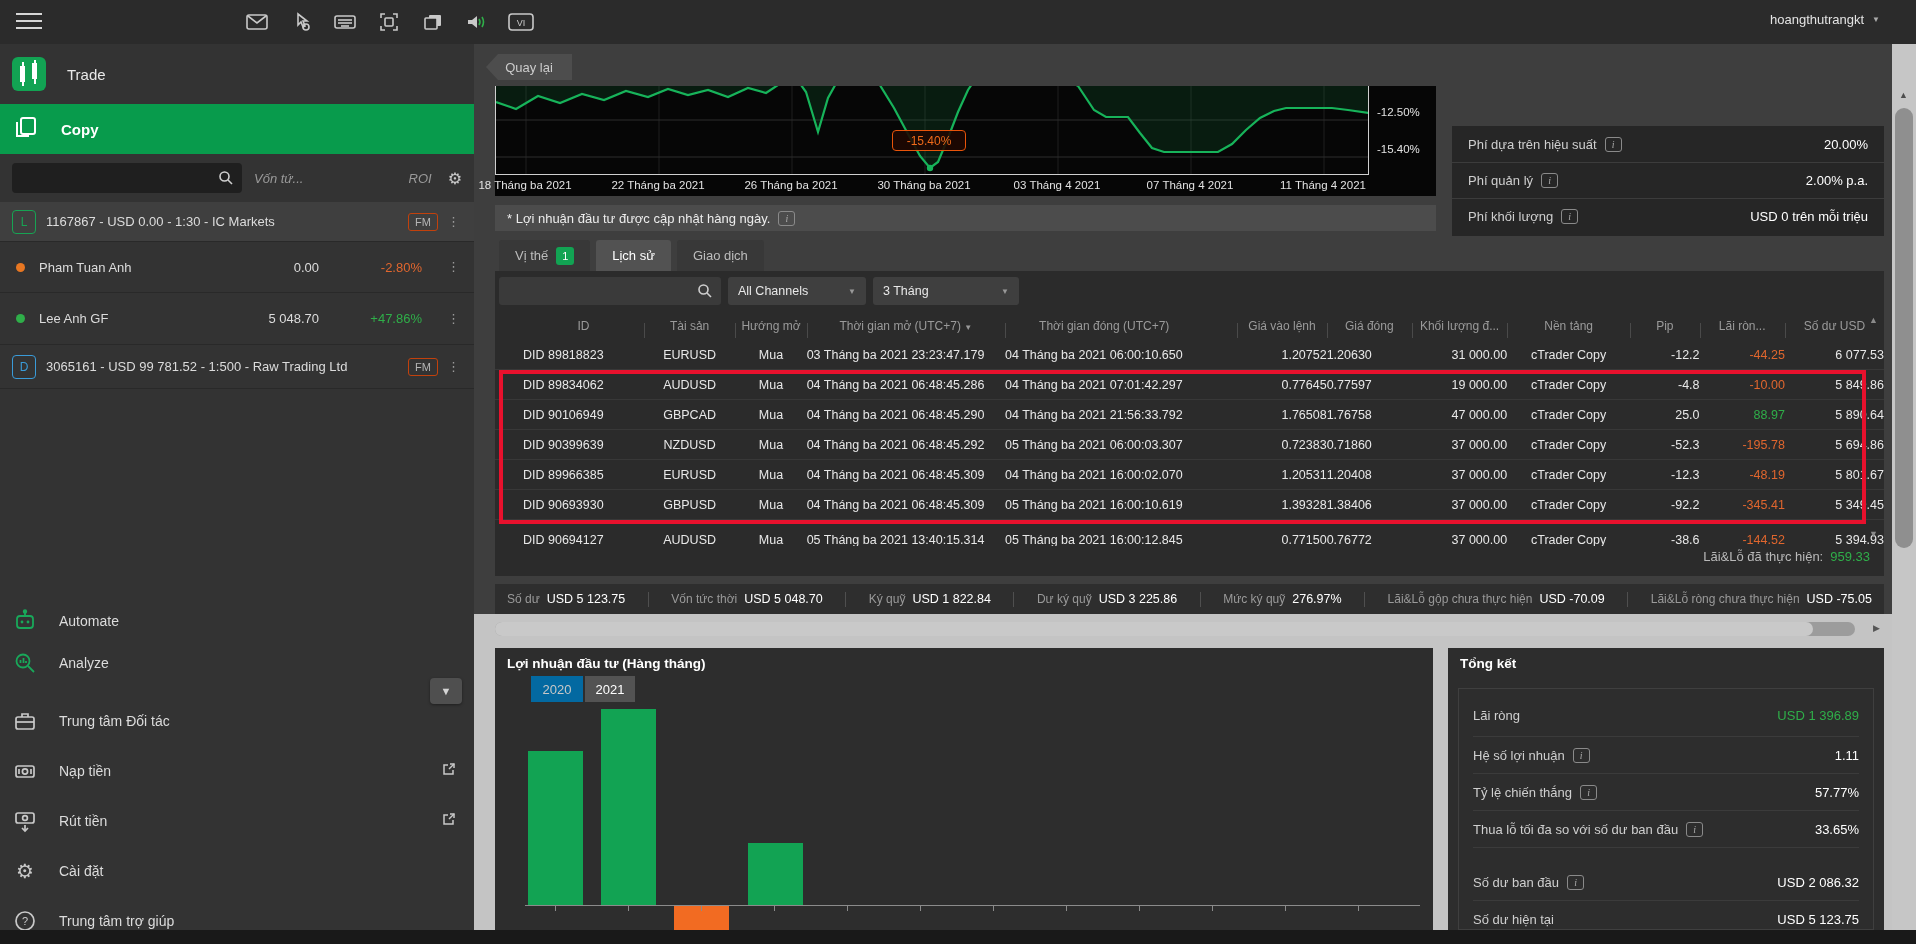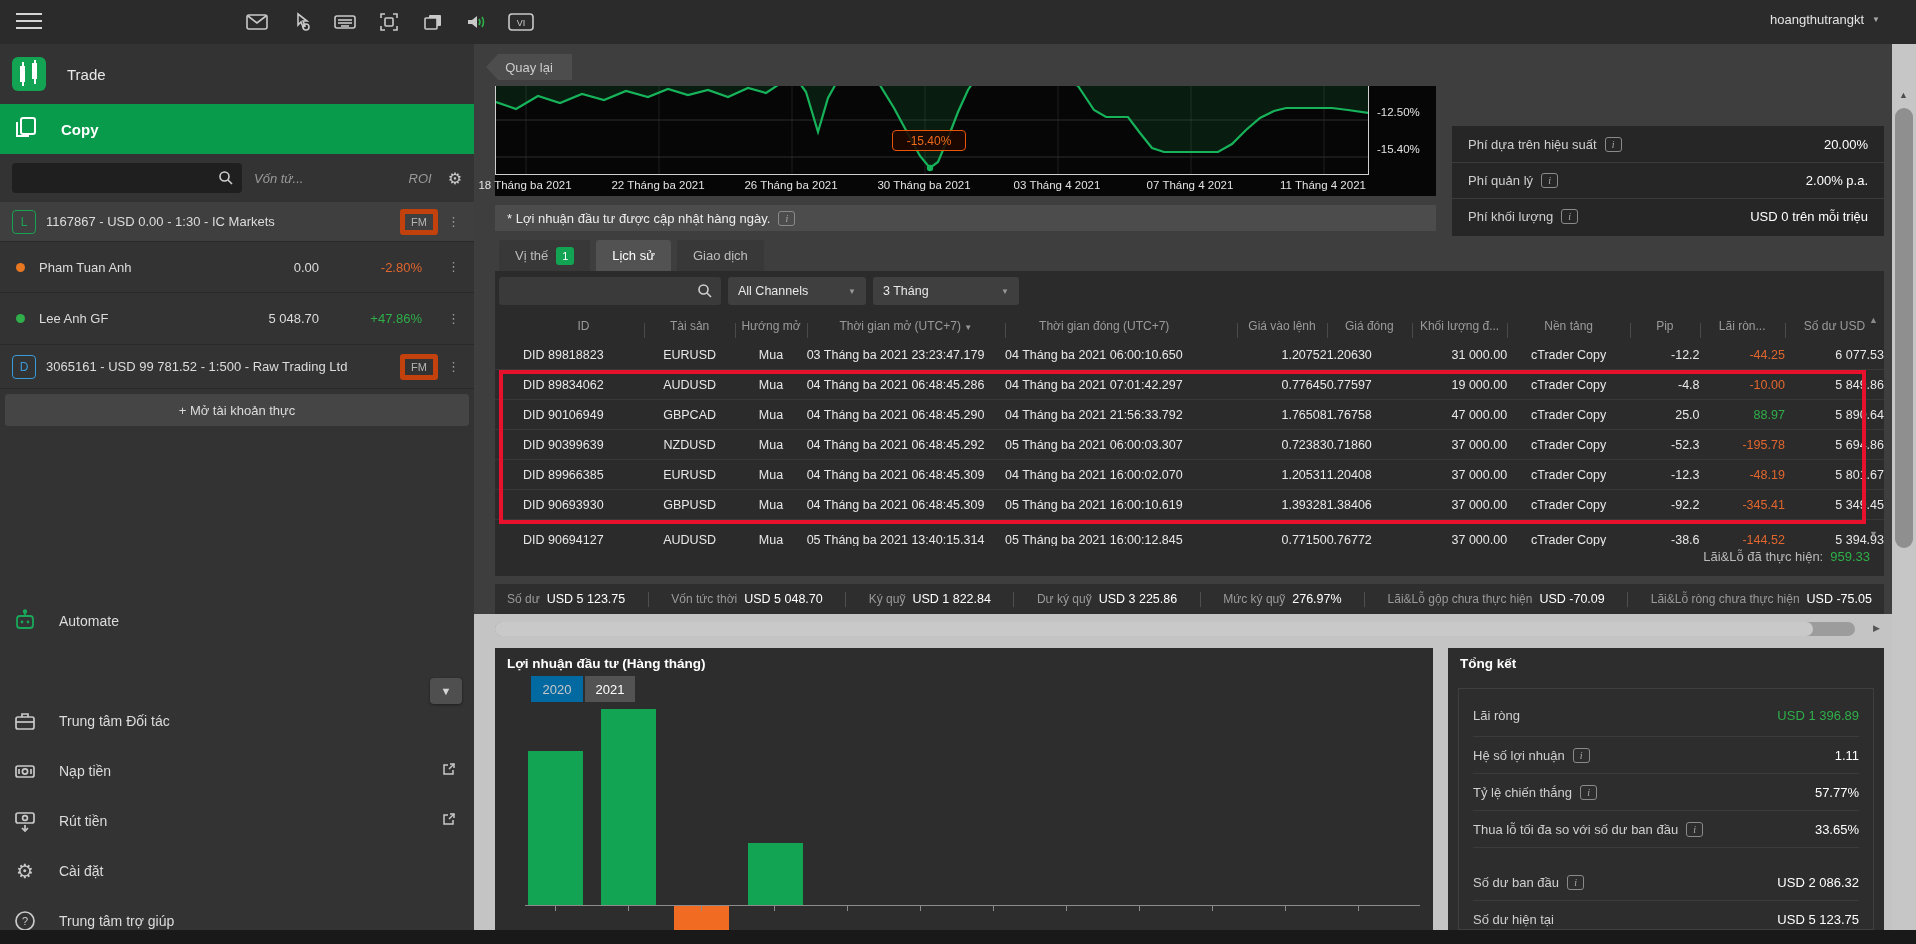--- a/index.html
+++ b/index.html
@@ -23,21 +23,21 @@
   .nav-copy .lbl { font-weight:bold; color:#fff; }
   .tradebox { width:34px; height:34px; border-radius:6px; background:#12a353; position:relative; }
   .tradebox i { position:absolute; width:5px; background:#fff; }
   .searchrow { height:48px; display:flex; align-items:center; padding:0 12px; color:#9a9a9a; font-size:13px;font-style:italic; }
   .sb-search { width:230px; height:30px; background:#1f1f1f; border-radius:4px; position:relative; }
   .acct { position:relative; border-bottom:1px solid #292929; display:flex; align-items:center; padding:0 12px; color:#dcdcdc; font-size:13px; }
   .acct .menu3 { position:absolute; right:14px; color:#9a9a9a; letter-spacing:0; font-size:13px; line-height:4px; }
   .badge-ltr { width:24px; height:24px; border-radius:4px; border:1px solid; display:flex; align-items:center; justify-content:center; font-size:12px; margin-right:10px; flex:none; }
   .b-green { border-color:#17a353; color:#17a353; }
   .b-blue { border-color:#3a9bd8; color:#3a9bd8; }
-  .tag-fm { position:absolute; right:36px; border:5px solid #c2410c; border-radius:3px; color:#b5b5b5; font-size:11px; padding:2px 6px; }
+  .tag-fm { position:absolute; right:36px; border:1px solid #c2410c; border-radius:3px; color:#b5b5b5; font-size:11px; padding:2px 6px; }
   .dot { width:9px; height:9px; border-radius:50%; margin:0 14px 0 4px; flex:none; }
   .openbtn { position:absolute; left:5px; top:350px; width:464px; height:32px; background:#454545; border-radius:3px; color:#dcdcdc; font-size:13px; display:flex; align-items:center; justify-content:center; cursor:pointer; }
   .mrow { position:absolute; left:0; width:474px; height:42px; display:flex; align-items:center; padding-left:12px; cursor:pointer; }
   .mrow .lbl { margin-left:21px; color:#dcdcdc; font-size:14px; }
   .mrow .ic { width:26px; height:26px; display:flex; align-items:center; justify-content:center; }
   .ext { position:absolute; right:18px; }
   .collapse-btn { position:absolute; left:430px; top:634px; width:32px; height:26px; background:#4f4f4f; border-radius:4px; color:#d5d5d5; display:flex; align-items:center; justify-content:center; font-size:11px; box-shadow:0 1px 3px rgba(0,0,0,.4); z-index:25; }
   
   #main-dark { position:absolute; left:474px; top:44px; width:1418px; height:570px; background:#3e3e3e; }
   #vtrack { position:absolute; left:1892px; top:44px; width:24px; height:886px; background:#c6c6c6; }
@@ -232,33 +232,44 @@
     <span style="position:absolute;right:155px;">5 048.70</span>
     <span style="position:absolute;right:52px;color:#2fae49;">+47.86%</span>
     <span class="menu3">⋮</span>
   </div>
   <div class="acct" style="height:44px;">
     <span class="badge-ltr b-blue">D</span>
     <span>3065161 - USD 99 781.52 - 1:500 - Raw Trading Ltd</span>
     <span class="tag-fm">FM</span>
     <span class="menu3">⋮</span>
   </div>
-  <div class="openbtn">+ Mở tài khoản thực</div>
 
   <div class="mrow" style="top:556px;">
     <span class="ic">
         <svg width="24" height="24" viewBox="0 0 24 24" fill="none" stroke="#19a85a" stroke-width="1.8">
           <rect x="4" y="7" width="16" height="12" rx="3"></rect>
           <line x1="12" y1="7" x2="12" y2="3"></line>
           <circle cx="12" cy="2.5" r="1.3" fill="#19a85a"></circle>
           <circle cx="9" cy="13" r="1.4" fill="#19a85a" stroke="none"></circle>
           <circle cx="15" cy="13" r="1.4" fill="#19a85a" stroke="none"></circle>
         </svg>
       </span>
     <span class="lbl">Automate</span>
+  </div>
+  <div class="mrow" style="top:598px;">
+    <span class="ic">
+        <svg width="24" height="24" viewBox="0 0 24 24" fill="none" stroke="#19a85a" stroke-width="1.8">
+          <circle cx="10" cy="10" r="6.5"></circle>
+          <line x1="15" y1="15" x2="21" y2="21"></line>
+          <line x1="7.5" y1="12" x2="7.5" y2="9"></line>
+          <line x1="10.5" y1="12" x2="10.5" y2="7"></line>
+          <line x1="13" y1="12" x2="13" y2="10"></line>
+        </svg>
+      </span>
+    <span class="lbl">Analyze</span>
   </div>
   <div class="mrow" style="top:656px;">
     <span class="ic">
         <svg width="24" height="24" viewBox="0 0 24 24" fill="none" stroke="#c9c9c9" stroke-width="1.7">
           <rect x="3" y="8" width="18" height="12" rx="2"></rect>
           <path d="M9 8 V5 h6 v3"></path>
           <line x1="3" y1="13" x2="21" y2="13"></line>
         </svg>
       </span>
     <span class="lbl">Trung tâm Đối tác</span>

